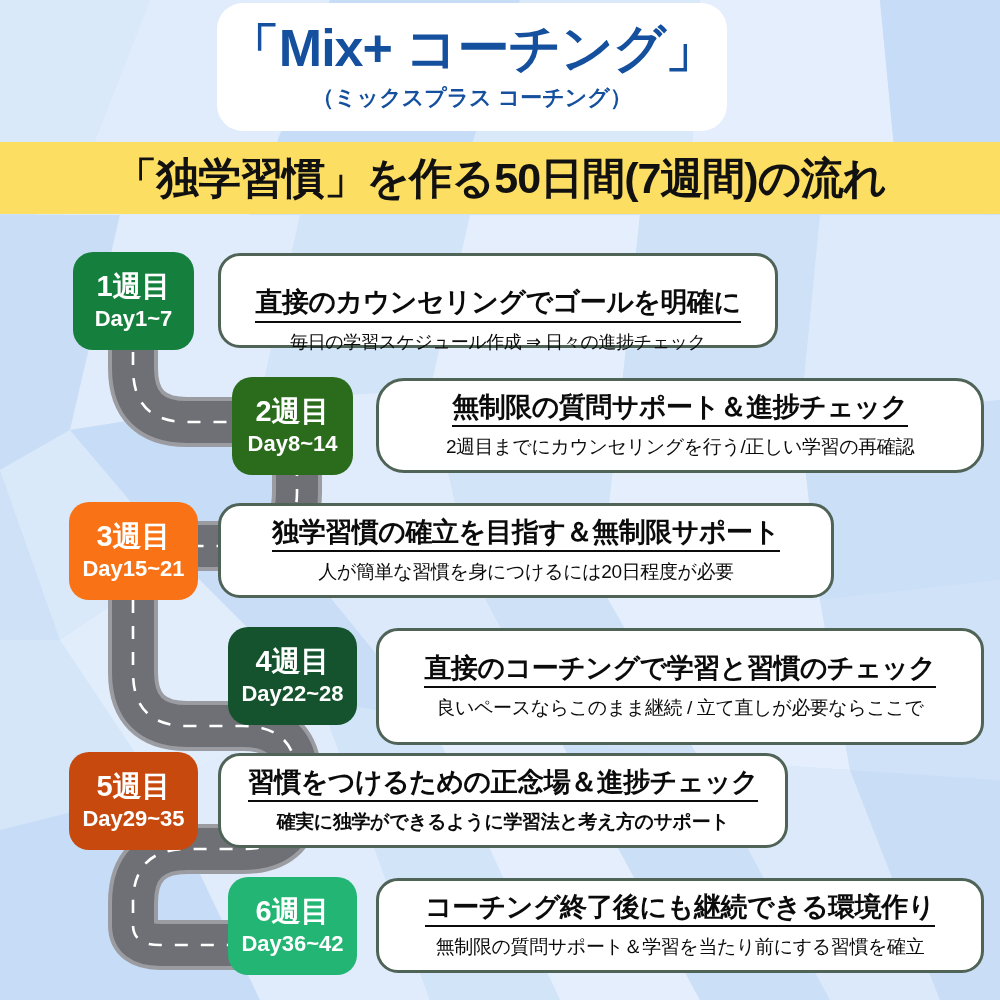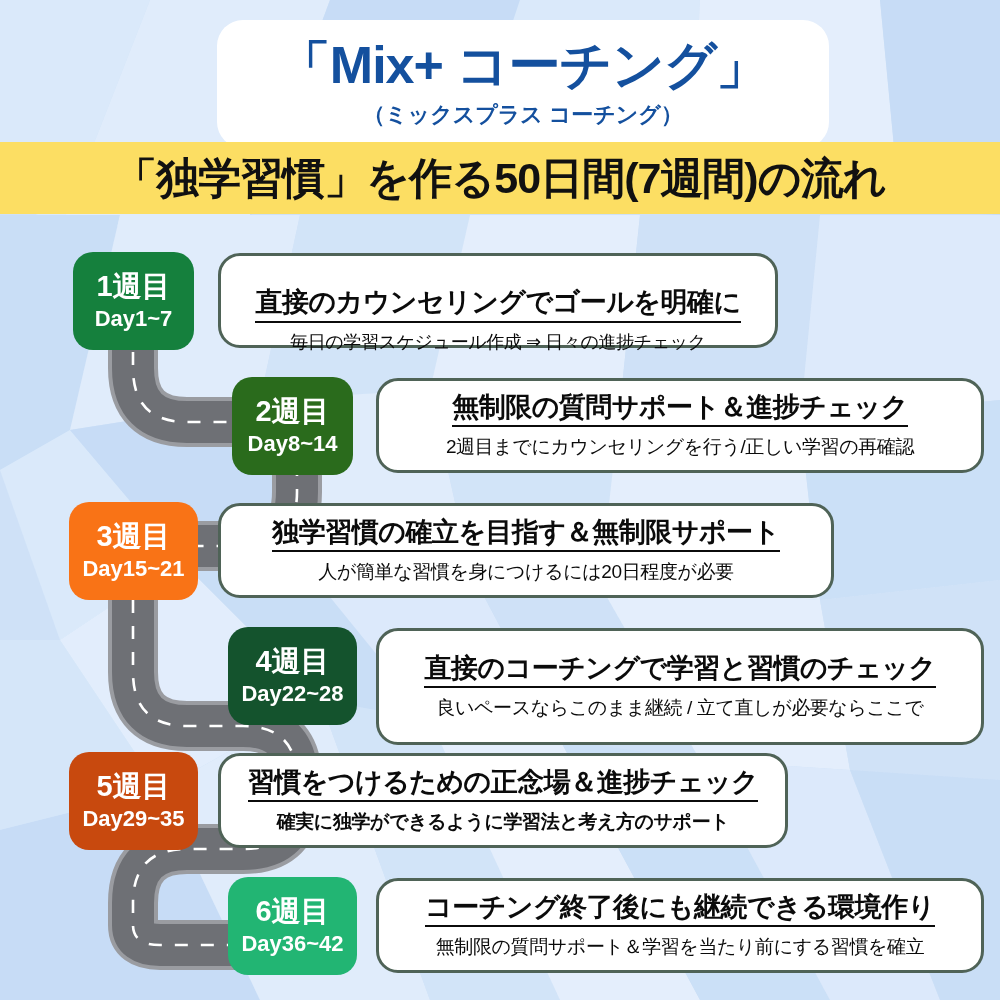--- a/index.html
+++ b/index.html
@@ -9,21 +9,21 @@
     font-family:"Liberation Sans","DejaVu Sans",sans-serif;
     background:#cfe1f7;
   }
   #stage{position:relative;width:1000px;height:1000px;overflow:hidden;}
 
   
   #bg-facets{position:absolute;inset:0;z-index:0;}
 
   
   #title-card{
-    position:absolute;left:217px;top:20px;width:612px;height:128px;
+    position:absolute;left:217px;top:3px;width:510px;height:128px;
     background:#ffffff;border-radius:26px;z-index:5;
     display:flex;flex-direction:column;align-items:center;justify-content:center;
   }
   #title-main{
     color:#14509e;font-weight:bold;font-size:52px;line-height:1;
     letter-spacing:-1px;white-space:nowrap;
   }
   #title-sub{
     color:#14509e;font-weight:bold;font-size:22px;margin-top:9px;
     letter-spacing:0px;white-space:nowrap;
@@ -151,21 +151,21 @@
   </div>
   <div class="card" style="left:218px;top:253px;width:560px;height:95px;">
     <span class="card-title" style="font-size:27px;margin-top:40px;">直接のカウンセリングでゴールを明確に</span>
     <span class="card-sub" style="font-size:18px;">毎日の学習スケジュール作成 ⇒ 日々の進捗チェック</span>
   </div>
 
   <div class="badge" style="left:232px;top:377px;width:121px;height:98px;background:#2a6b1c;">
     <span class="badge-week">2週目</span>
     <span class="badge-days">Day8~14</span>
   </div>
-  <div class="card" style="left:376px;top:378px;width:608px;height:95px;">
+  <div class="card" style="left:376px;top:378px;width:608px;height:95px;border-radius:28px;">
     <span class="card-title" style="font-size:27px;">無制限の質問サポート＆進捗チェック</span>
     <span class="card-sub" style="font-size:19px;">2週目までにカウンセリングを行う/正しい学習の再確認</span>
   </div>
 
   <div class="badge" style="left:69px;top:502px;width:129px;height:98px;background:#f97316;">
     <span class="badge-week">3週目</span>
     <span class="badge-days">Day15~21</span>
   </div>
   <div class="card" style="left:218px;top:503px;width:616px;height:95px;">
     <span class="card-title" style="font-size:27px;">独学習慣の確立を目指す＆無制限サポート</span>

